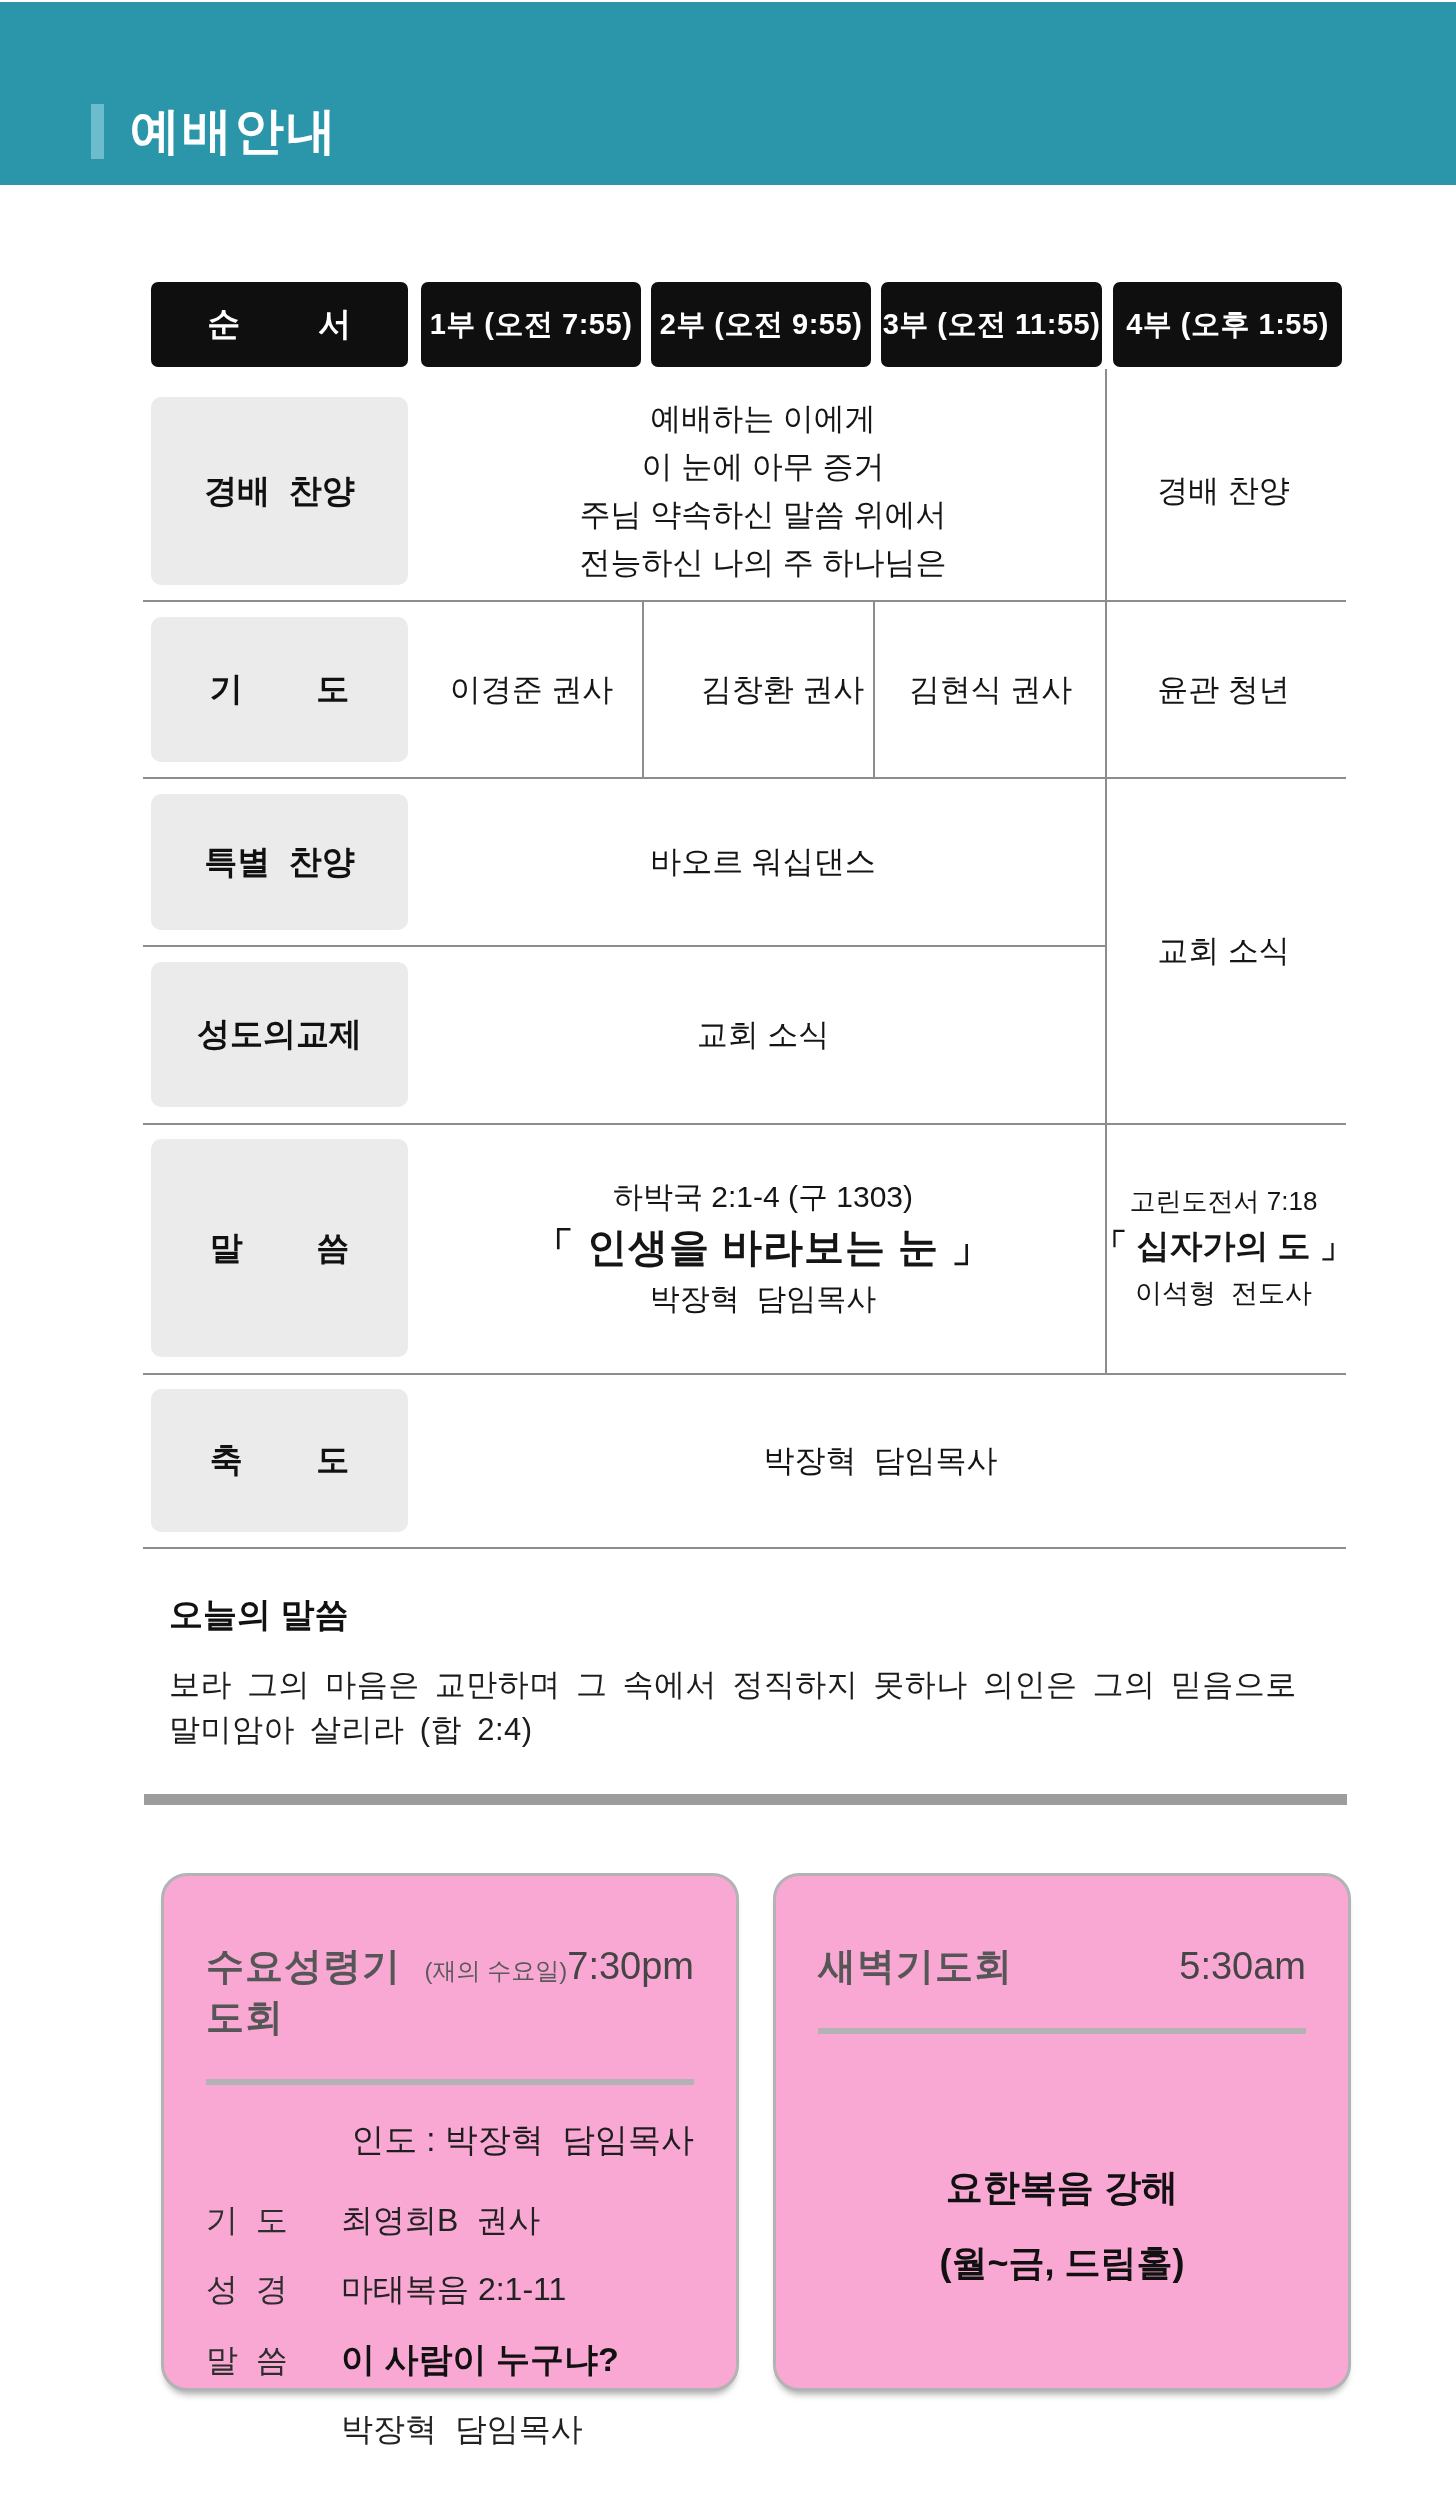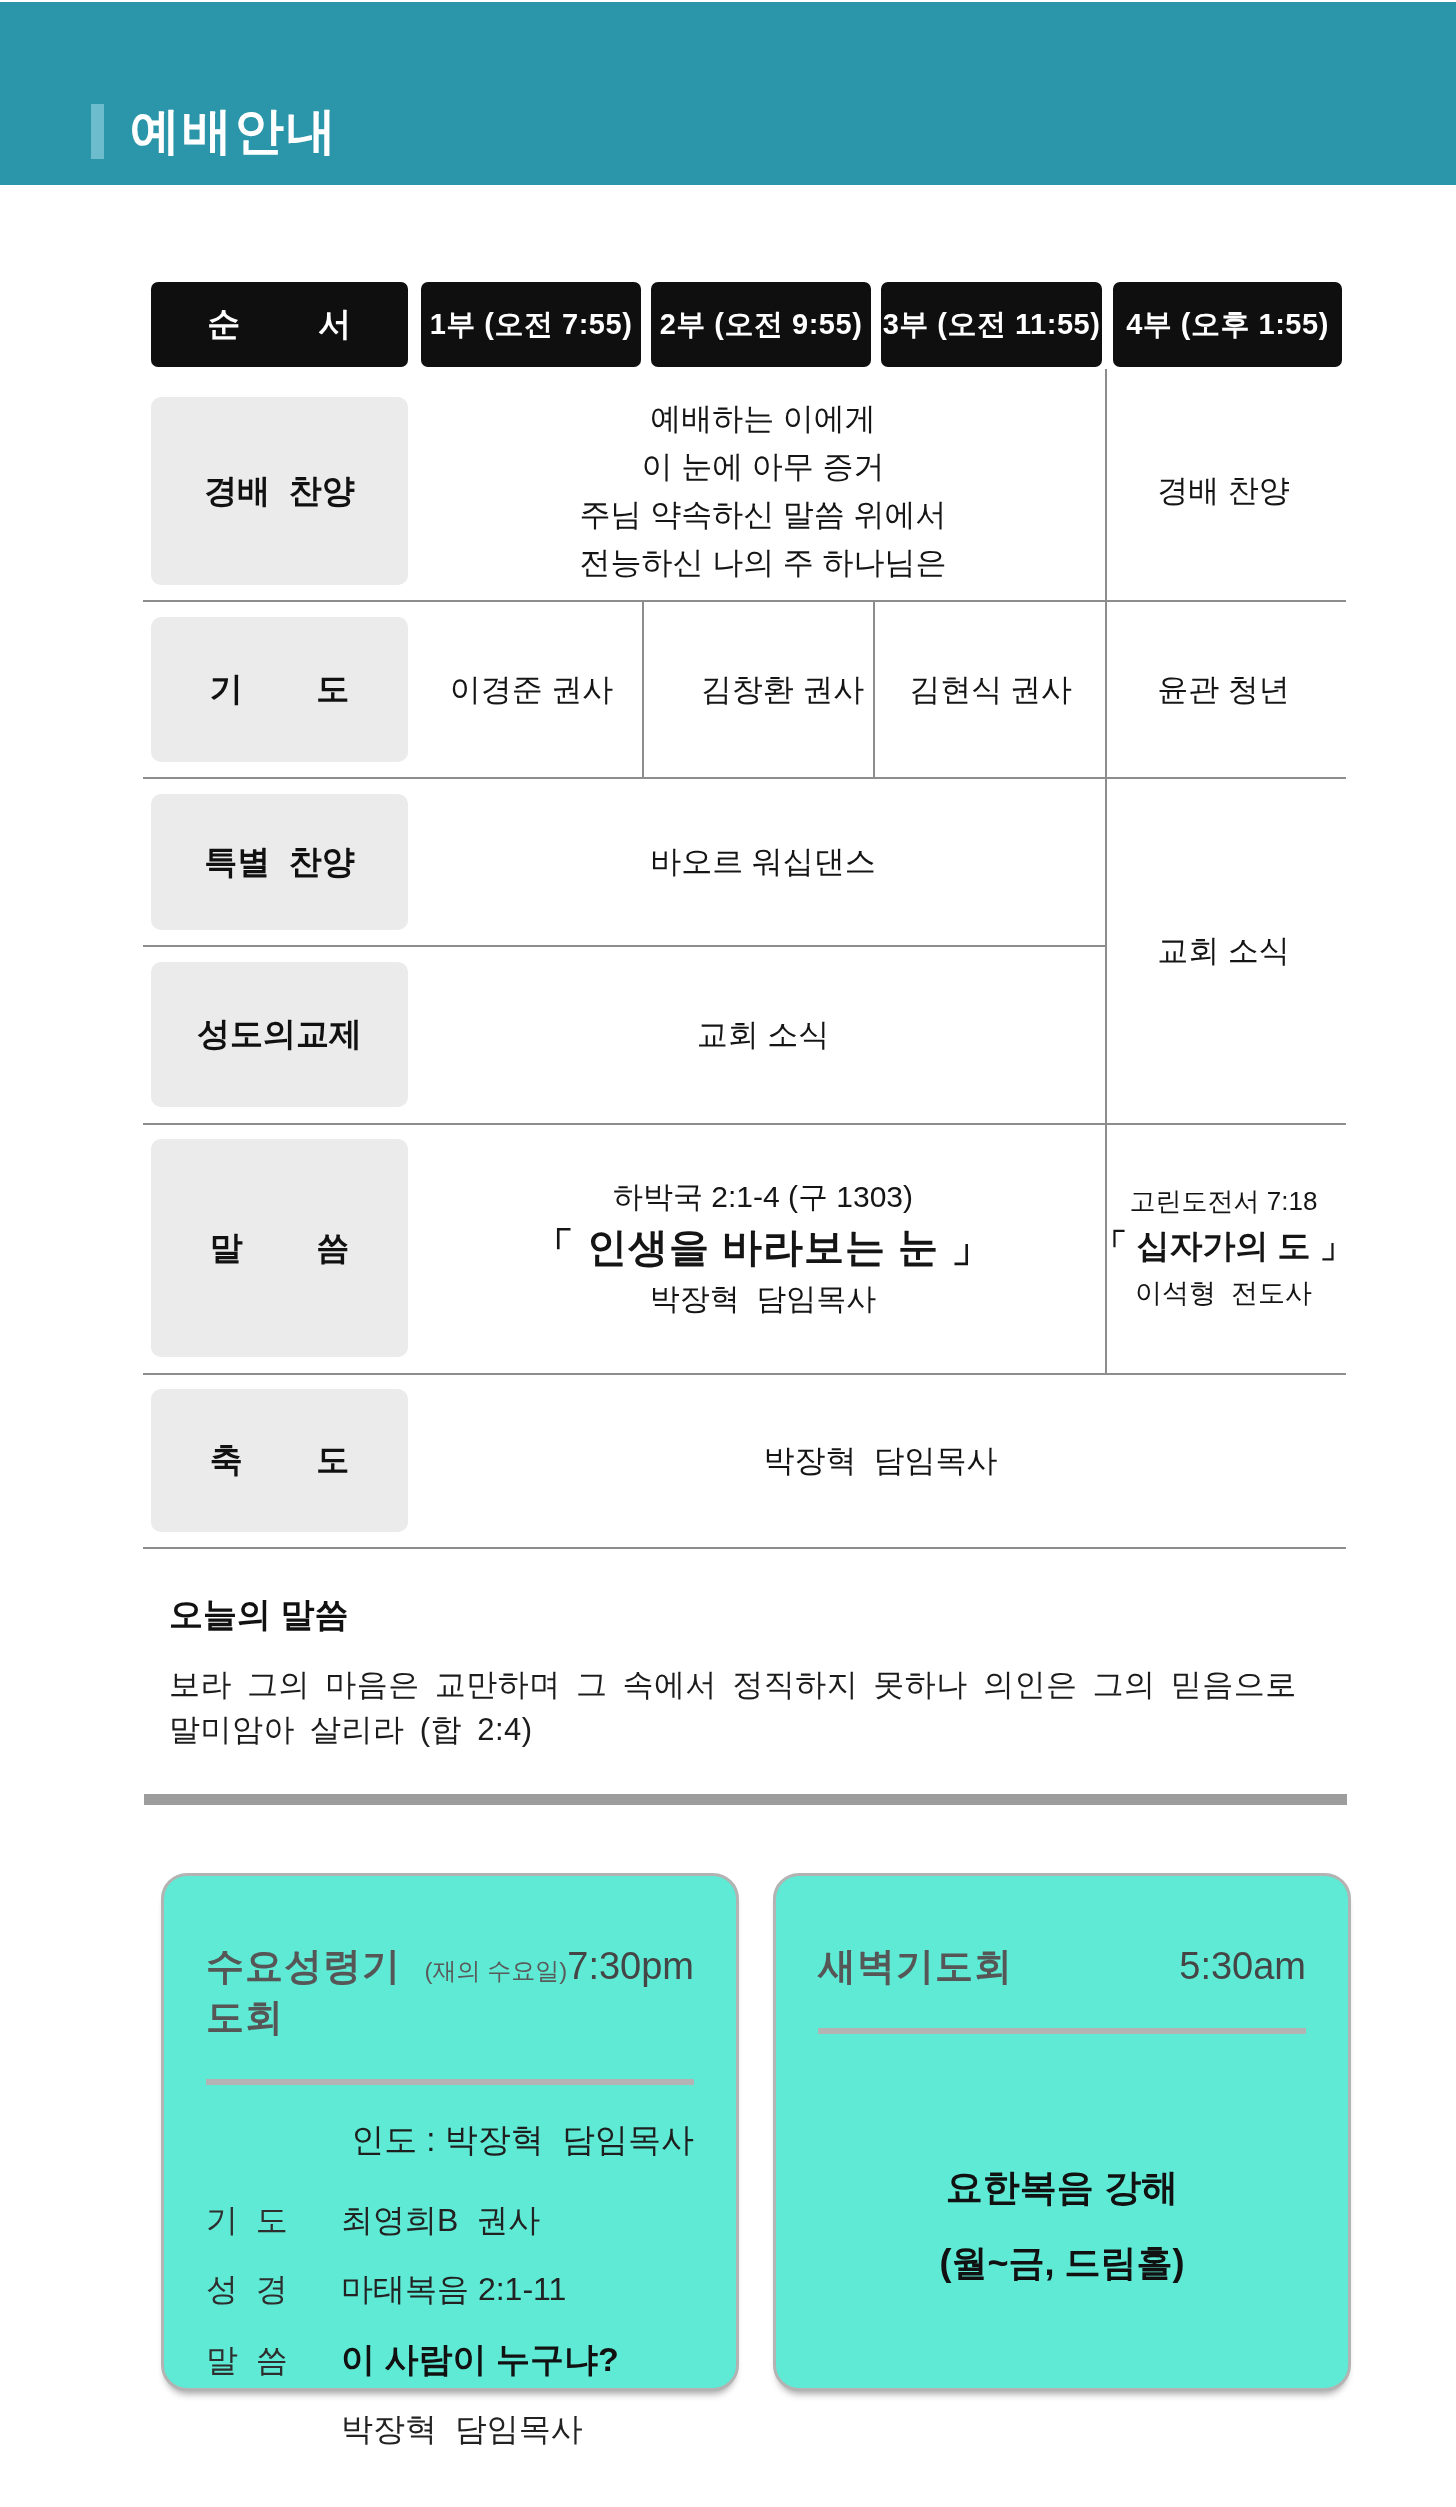--- a/index.html
+++ b/index.html
@@ -43,21 +43,21 @@
   .cell {
     position:absolute; top:0; bottom:0;
     display:flex; flex-direction:column; align-items:center; justify-content:center;
     text-align:center; font-size:31px; color:#151515; white-space:pre;
   }
   .cell.main3 { left:269px; width:686px; }
   .cell.mainfull { left:269px; width:921px; }
   .cell.c4 { left:955px; width:235px; }
   .cell.cc1 { left:269px; width:223px; }
   .cell.cc2 { left:516px; width:231px; }
-  .cell.cc3 { left:723px; width:233px;font-family:Liberation Serif, serif; }
+  .cell.cc3 { left:723px; width:233px; }
 
   .songline { line-height:48px; }
   .sermon-scripture { font-size:30px; line-height:44px; }
   .sermon-title { font-size:40px; font-weight:bold; line-height:57px; letter-spacing:1px; }
   .sermon-speaker { font-size:30px; line-height:46px; }
   .s4-scripture { font-size:26px; line-height:40px; }
   .s4-title { font-size:33px; font-weight:bold; line-height:50px; }
   .s4-speaker { font-size:27px; line-height:44px; }
 
   .merged-c4 {
@@ -77,21 +77,21 @@
 
   
   .today { position:absolute; left:169px; top:1592px; width:1200px; }
   .today h2 { margin:0 0 24px 0; font-size:34px; font-weight:bold; color:#111; }
   .today p { margin:0; font-size:31px; line-height:45px; color:#1c1c1c; word-spacing:6px; letter-spacing:0.5px; }
 
   .graybar { position:absolute; left:144px; top:1794px; width:1203px; height:11px; background:#9d9d9d; }
 
   
   .card {
-    position:absolute; top:1873px; width:578px; height:518px; background:#5eead4;
+    position:absolute; top:1873px; width:578px; height:518px; background:#f9a8d4;
     border:3px solid #b3b3b3; border-radius:26px;
     box-shadow:0 7px 7px -4px rgba(0,0,0,0.35);
     padding:0 42px;
   }
   .card-left { left:161px; }
   .card-right { left:773px; }
   .card-head { display:flex; align-items:baseline; margin-top:65px; }
   .card-title { font-size:38px; font-weight:600; color:#565656; letter-spacing:1px; }
   .card-subtitle { font-size:24px; color:#5a5a5a; margin-left:12px; white-space:pre; }
   .card-time { margin-left:auto; font-size:38px; color:#454545; }

